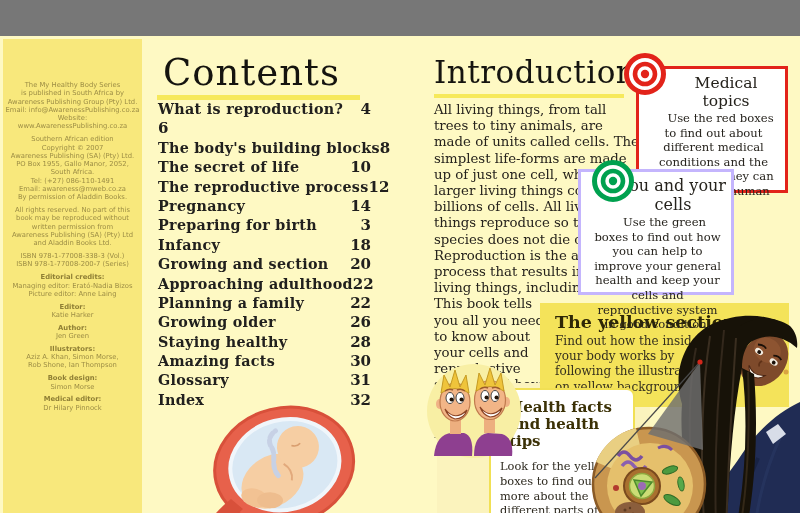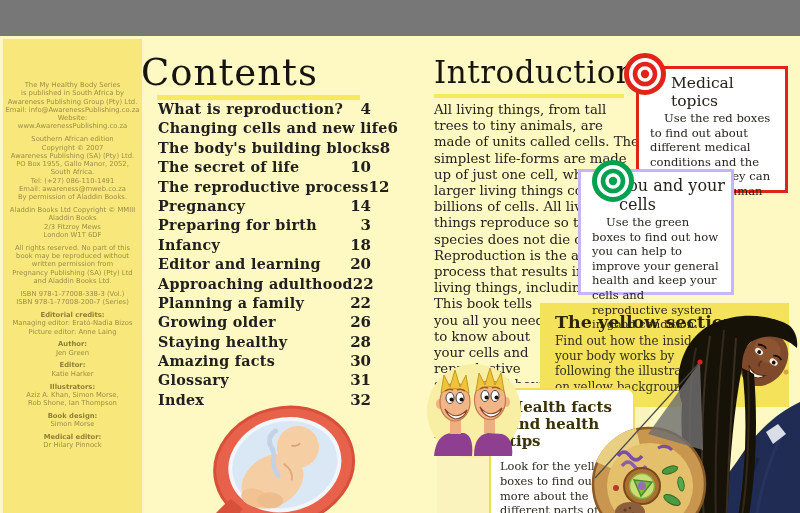--- a/index.html
+++ b/index.html
@@ -9,34 +9,34 @@
   }
   
   #sidebar{
     position:absolute;left:3px;top:3px;width:139px;height:507px;
     background:#F8E87C;text-align:center;padding-top:42px;box-sizing:border-box;
     font-family:"DejaVu Sans","Liberation Sans",sans-serif;
   }
   .sb-block{margin-bottom:4.5px;}
   .sb-line{font-size:6.8px;line-height:8.3px;color:#9C8D45;}
   .sb-head{font-size:6.8px;line-height:8.3px;color:#8F7F35;font-weight:bold;text-align:center;}
-  #contents-title{position:absolute;left:141px;top:16px;font-size:37px;line-height:42px;letter-spacing:1px;color:#15140F;}
+  #contents-title{position:absolute;left:163px;top:16px;font-size:37px;line-height:42px;letter-spacing:1px;color:#15140F;}
   #contents-underline{position:absolute;left:157px;top:59px;width:203px;height:4.5px;background:#F6E95B;}
   #toc{position:absolute;left:158px;top:64px;width:213px;}
   .toc-row{display:flex;justify-content:space-between;align-items:baseline;height:19.4px;}
   .toc-label{font-size:14.3px;font-weight:bold;letter-spacing:.3px;color:#21201E;white-space:nowrap;}
   .toc-page{font-size:15px;font-weight:bold;color:#21201E;}
   #fetus{position:absolute;left:197px;top:355px;z-index:1;}
   
   #intro-title{position:absolute;left:434px;top:18px;font-size:31px;line-height:36px;letter-spacing:.5px;color:#15140F;}
   #intro-underline{position:absolute;left:434px;top:58px;width:190px;height:4px;background:#F6E95B;}
   #intro-body{position:absolute;left:434px;top:66px;width:210px;font-size:13.3px;line-height:16.2px;color:#26231D;z-index:1;}
   .flow-spacer{float:right;width:0;height:202px;}
   .flow-cut{float:right;clear:right;width:84px;height:120px;}
-  .info-box{position:absolute;background:#fff;box-sizing:border-box;}
+  .info-box{position:absolute;background:#fff;box-sizing:border-box;text-align:center;}
   #medical-box{left:636px;top:30px;width:152px;height:127px;border:3px solid #E2231A;z-index:4;}
   #cells-box{left:578px;top:133px;width:156px;height:126px;border:3px solid #c4b5fd;z-index:5;}
   .box-title{font-size:15.5px;color:#25221C;}
   #medical-box .box-title{margin:5px 4px 0 32px;}
   #cells-box .box-title{margin:4px 4px 0 38px;font-size:16px;}
   .box-body{font-size:11.6px;line-height:14.6px;color:#26231D;padding:1px 8px 0 11px;text-indent:14px;}
   .bullseye{position:absolute;}
   #red-bullseye{left:624px;top:17px;z-index:5;}
   #green-bullseye{left:592px;top:124px;z-index:6;}
   #yellow-box{position:absolute;left:540px;top:267px;width:249px;height:104px;background:#F4E35A;z-index:2;}
@@ -69,48 +69,42 @@
         <div class="sb-line">Southern African edition</div>
         <div class="sb-line">Copyright © 2007</div>
         <div class="sb-line">Awareness Publishing (SA) (Pty) Ltd.</div>
         <div class="sb-line">PO Box 1955, Gallo Manor, 2052,</div>
         <div class="sb-line">South Africa.</div>
         <div class="sb-line">Tel: (+27) 086-110-1491</div>
         <div class="sb-line">Email: awareness@mweb.co.za</div>
         <div class="sb-line">By permission of Aladdin Books.</div>
       </div>
       <div class="sb-block">
-        <div class="sb-line">Aladdin Books Ltd Copyright © MMIII</div>
-        <div class="sb-line">Aladdin Books</div>
-        <div class="sb-line">2/3 Fitzroy Mews</div>
-        <div class="sb-line">London W1T 6DF</div>
-      </div>
-      <div class="sb-block">
         <div class="sb-line">All rights reserved. No part of this</div>
         <div class="sb-line">book may be reproduced without</div>
         <div class="sb-line">written permission from</div>
-        <div class="sb-line">Pregnancy Publishing (SA) (Pty) Ltd</div>
+        <div class="sb-line">Awareness Publishing (SA) (Pty) Ltd</div>
         <div class="sb-line">and Aladdin Books Ltd.</div>
       </div>
       <div class="sb-block">
         <div class="sb-line">ISBN 978-1-77008-338-3 (Vol.)</div>
         <div class="sb-line">ISBN 978-1-77008-200-7 (Series)</div>
       </div>
       <div class="sb-block">
         <div class="sb-head">Editorial credits:</div>
         <div class="sb-line">Managing editor: Erató-Nadia Bizos</div>
         <div class="sb-line">Picture editor: Anne Laing</div>
       </div>
       <div class="sb-block">
+        <div class="sb-head">Editor:</div>
+        <div class="sb-line">Katie Harker</div>
+      </div>
+      <div class="sb-block">
         <div class="sb-head">Author:</div>
         <div class="sb-line">Jen Green</div>
-      </div>
-      <div class="sb-block">
-        <div class="sb-head">Editor:</div>
-        <div class="sb-line">Katie Harker</div>
       </div>
       <div class="sb-block">
         <div class="sb-head">Illustrators:</div>
         <div class="sb-line">Aziz A. Khan, Simon Morse,</div>
         <div class="sb-line">Rob Shone, Ian Thompson</div>
       </div>
       <div class="sb-block">
         <div class="sb-head">Book design:</div>
         <div class="sb-line">Simon Morse</div>
       </div>
@@ -121,21 +115,20 @@
     </div>
 
   <div id="contents-title">Contents</div>
   <div id="contents-underline"></div>
   <div id="toc">
       <div class="toc-row">
         <span class="toc-label">What is reproduction?</span>
         <span class="toc-page">4</span>
       </div>
       <div class="toc-row">
-        <span class="toc-label">Changing cells and new life</span>
         <span class="toc-page">6</span>
       </div>
       <div class="toc-row">
         <span class="toc-label">The body's building blocks</span>
         <span class="toc-page">8</span>
       </div>
       <div class="toc-row">
         <span class="toc-label">The secret of life</span>
         <span class="toc-page">10</span>
       </div>
@@ -149,21 +142,21 @@
       </div>
       <div class="toc-row">
         <span class="toc-label">Preparing for birth</span>
         <span class="toc-page">3</span>
       </div>
       <div class="toc-row">
         <span class="toc-label">Infancy</span>
         <span class="toc-page">18</span>
       </div>
       <div class="toc-row">
-        <span class="toc-label">Editor and learning</span>
+        <span class="toc-label">Growing and section</span>
         <span class="toc-page">20</span>
       </div>
       <div class="toc-row">
         <span class="toc-label">Approaching adulthood</span>
         <span class="toc-page">22</span>
       </div>
       <div class="toc-row">
         <span class="toc-label">Planning a family</span>
         <span class="toc-page">22</span>
       </div>

